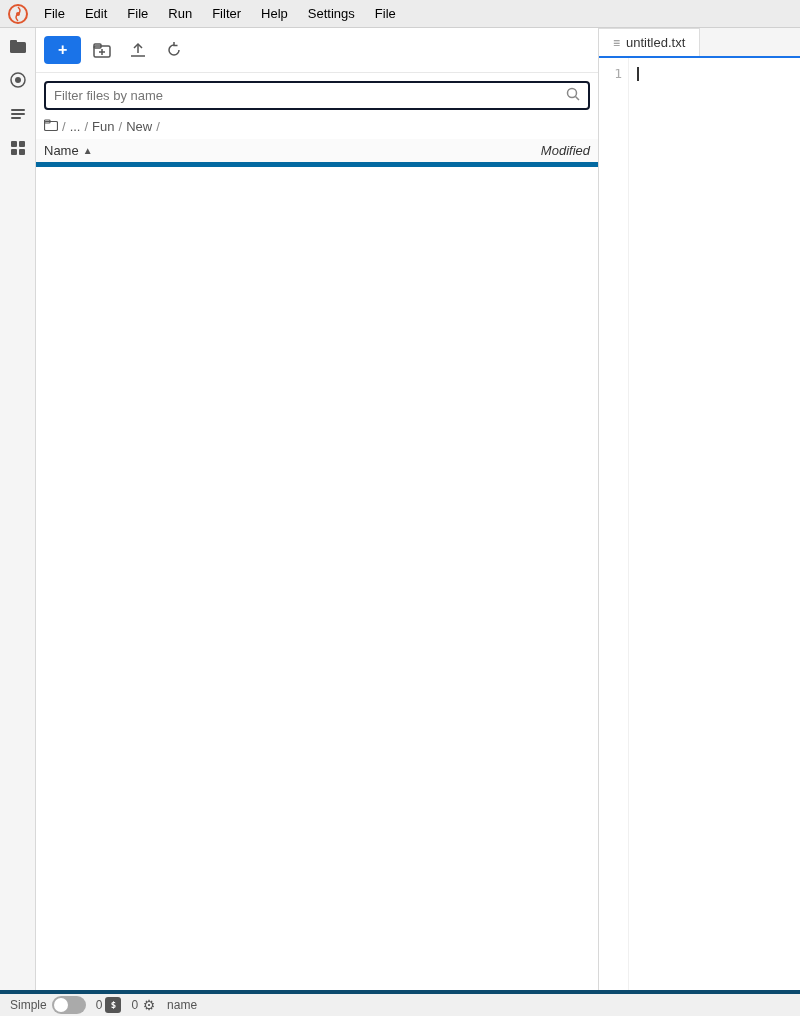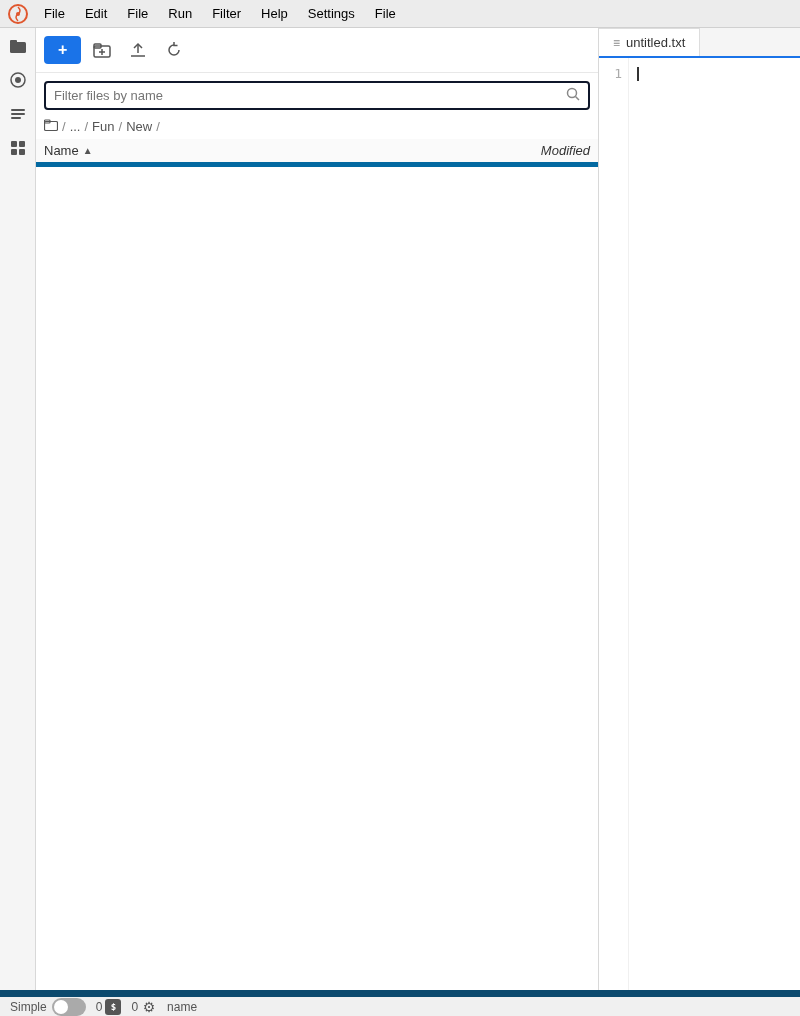--- a/index.html
+++ b/index.html
@@ -248,21 +248,21 @@
       0%, 100% { opacity: 1; }
       50% { opacity: 0; }
     }
 
     
     #status-bar {
       display: flex;
       align-items: center;
       height: 26px;
       background: #f0f0f0;
-      border-top: 7px solid #0c4a6e;
+      border-top: 4px solid #0c4a6e;
       padding: 0 10px;
       gap: 10px;
       font-size: 12px;
       color: #555;
     }
     .status-toggle {
       display: flex;
       align-items: center;
       gap: 5px;
     }

